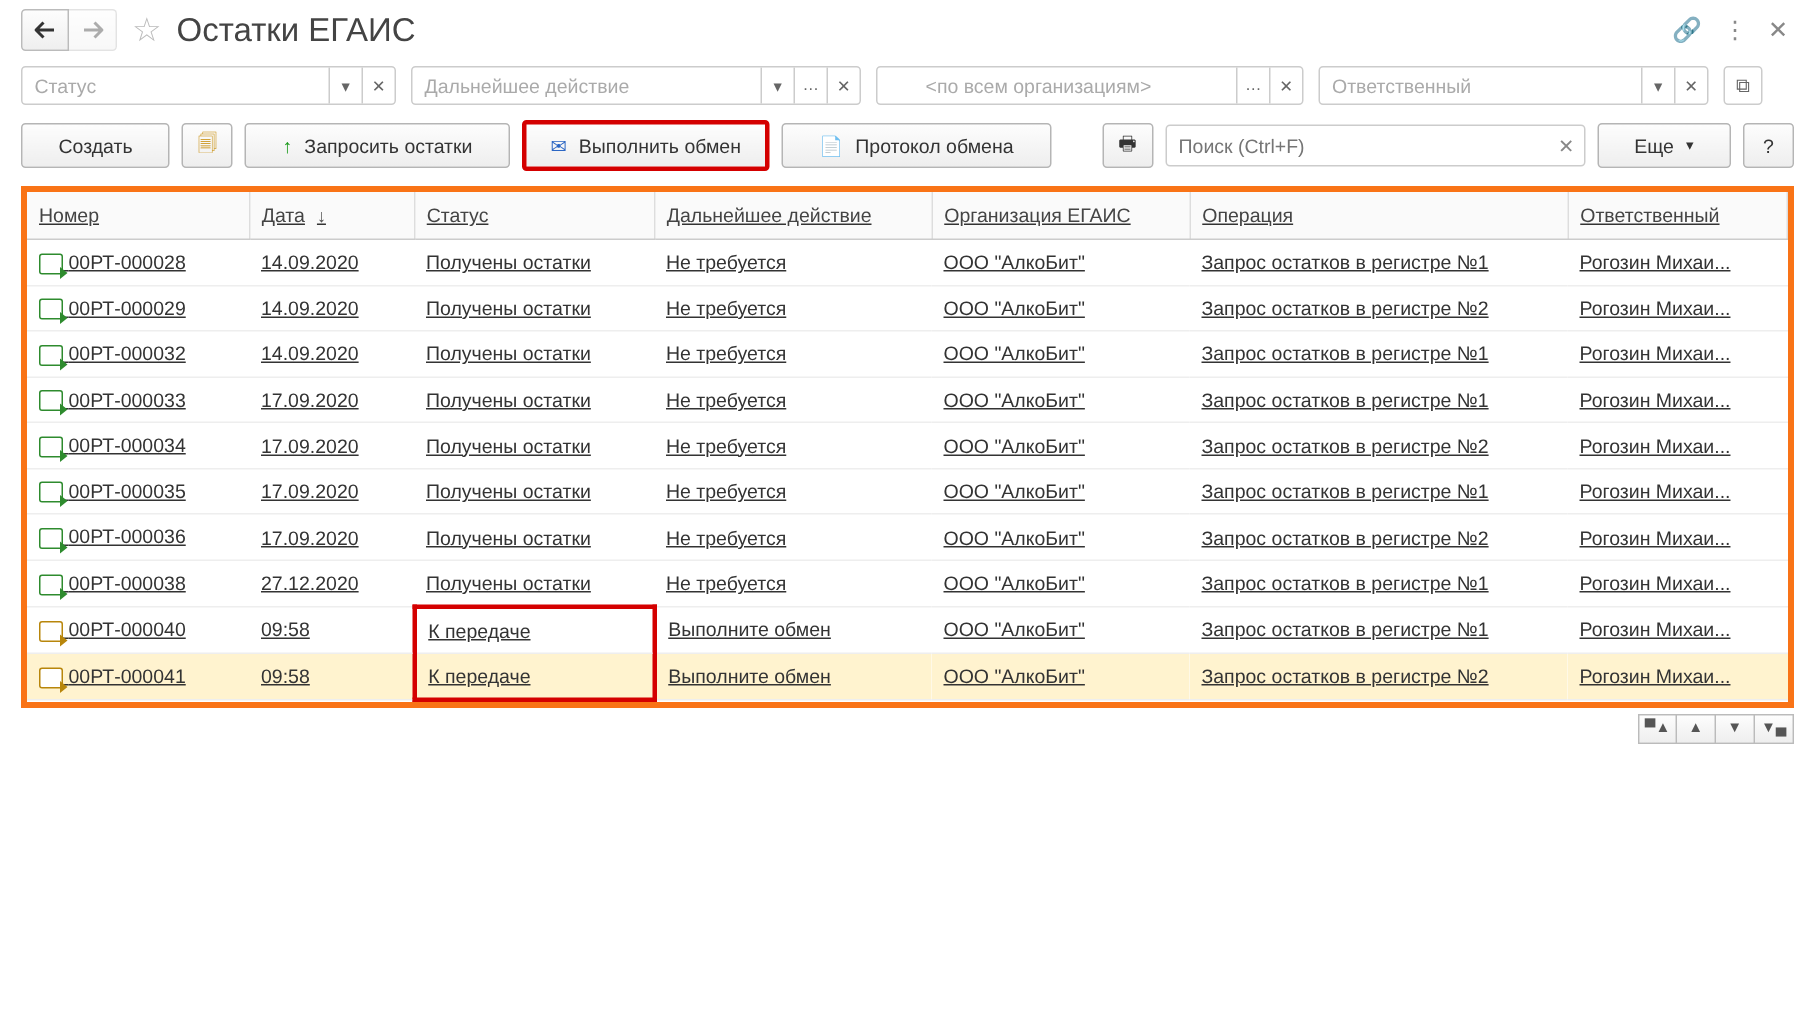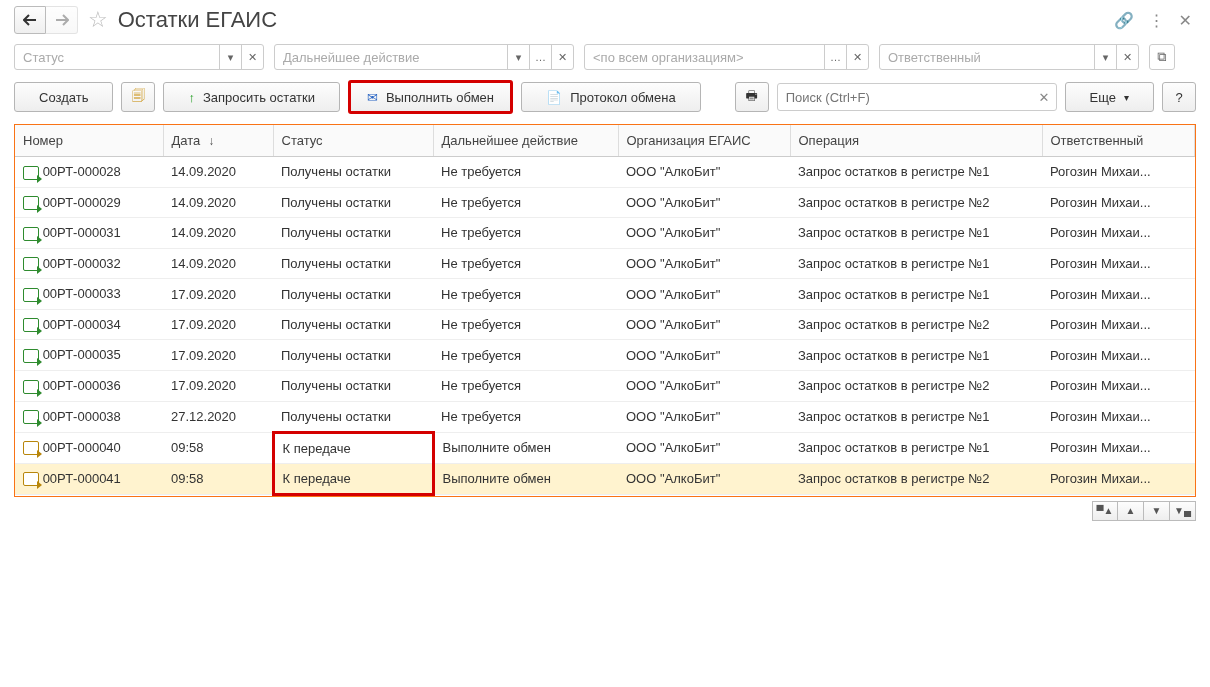--- a/index.html
+++ b/index.html
@@ -98,21 +98,22 @@
     align-items:center;
     border:1px solid #ccc;
     border-radius:3px;
     height:28px;
     padding:0 6px;
     color:#aaa;
     background:#fff;
   }
   .search-box input {border:none;outline:none;flex:1;font-size:13px;color:#333;background:transparent;}
   .table-wrap {
-    border:1px solid #f97316;
+    border:4px solid #f97316;
+    text-decoration:underline;
   }
   table.data {
     width:100%;
     border-collapse:collapse;
     table-layout:fixed;
   }
   table.data th {
     text-align:left;
     font-weight:normal;
     font-size:13px;
@@ -215,21 +216,21 @@
     <span class="filter-btn">▾</span>
     <span class="filter-btn">✕</span>
   </div>
   <div class="filter-box" style="width:300px;">
     <span class="filter-text">Дальнейшее действие</span>
     <span style="flex:1"></span>
     <span class="filter-btn">▾</span>
     <span class="filter-btn">…</span>
     <span class="filter-btn">✕</span>
   </div>
-  <div class="filter-box" style="width:285px;">
+  <div class="filter-box" style="width:285px;padding-left:24px;">
     <span class="filter-text">&lt;по всем организациям&gt;</span>
     <span style="flex:1"></span>
     <span class="filter-btn">…</span>
     <span class="filter-btn">✕</span>
   </div>
   <div class="filter-box" style="width:260px;">
     <span class="filter-text">Ответственный</span>
     <span style="flex:1"></span>
     <span class="filter-btn">▾</span>
     <span class="filter-btn">✕</span>
@@ -308,29 +309,20 @@
         <tr>
           <td><span class="row-icon"></span> <span>00РТ-000029</span></td>
           <td>14.09.2020</td>
           <td class="">Получены остатки</td>
           <td>Не требуется</td>
           <td>ООО "АлкоБит"</td>
           <td>Запрос остатков в регистре №2</td>
           <td>Рогозин Михаи...</td>
         </tr>
         <tr>
-          <td><span class="row-icon"></span> <span>00РТ-000031</span></td>
-          <td>14.09.2020</td>
-          <td class="">Получены остатки</td>
-          <td>Не требуется</td>
-          <td>ООО "АлкоБит"</td>
-          <td>Запрос остатков в регистре №1</td>
-          <td>Рогозин Михаи...</td>
-        </tr>
-        <tr>
           <td><span class="row-icon"></span> <span>00РТ-000032</span></td>
           <td>14.09.2020</td>
           <td class="">Получены остатки</td>
           <td>Не требуется</td>
           <td>ООО "АлкоБит"</td>
           <td>Запрос остатков в регистре №1</td>
           <td>Рогозин Михаи...</td>
         </tr>
         <tr>
           <td><span class="row-icon"></span> <span>00РТ-000033</span></td>

